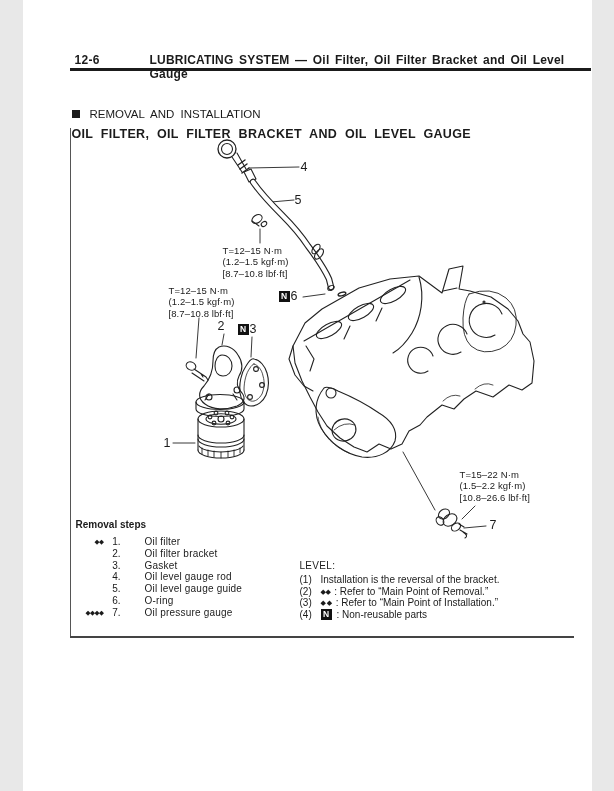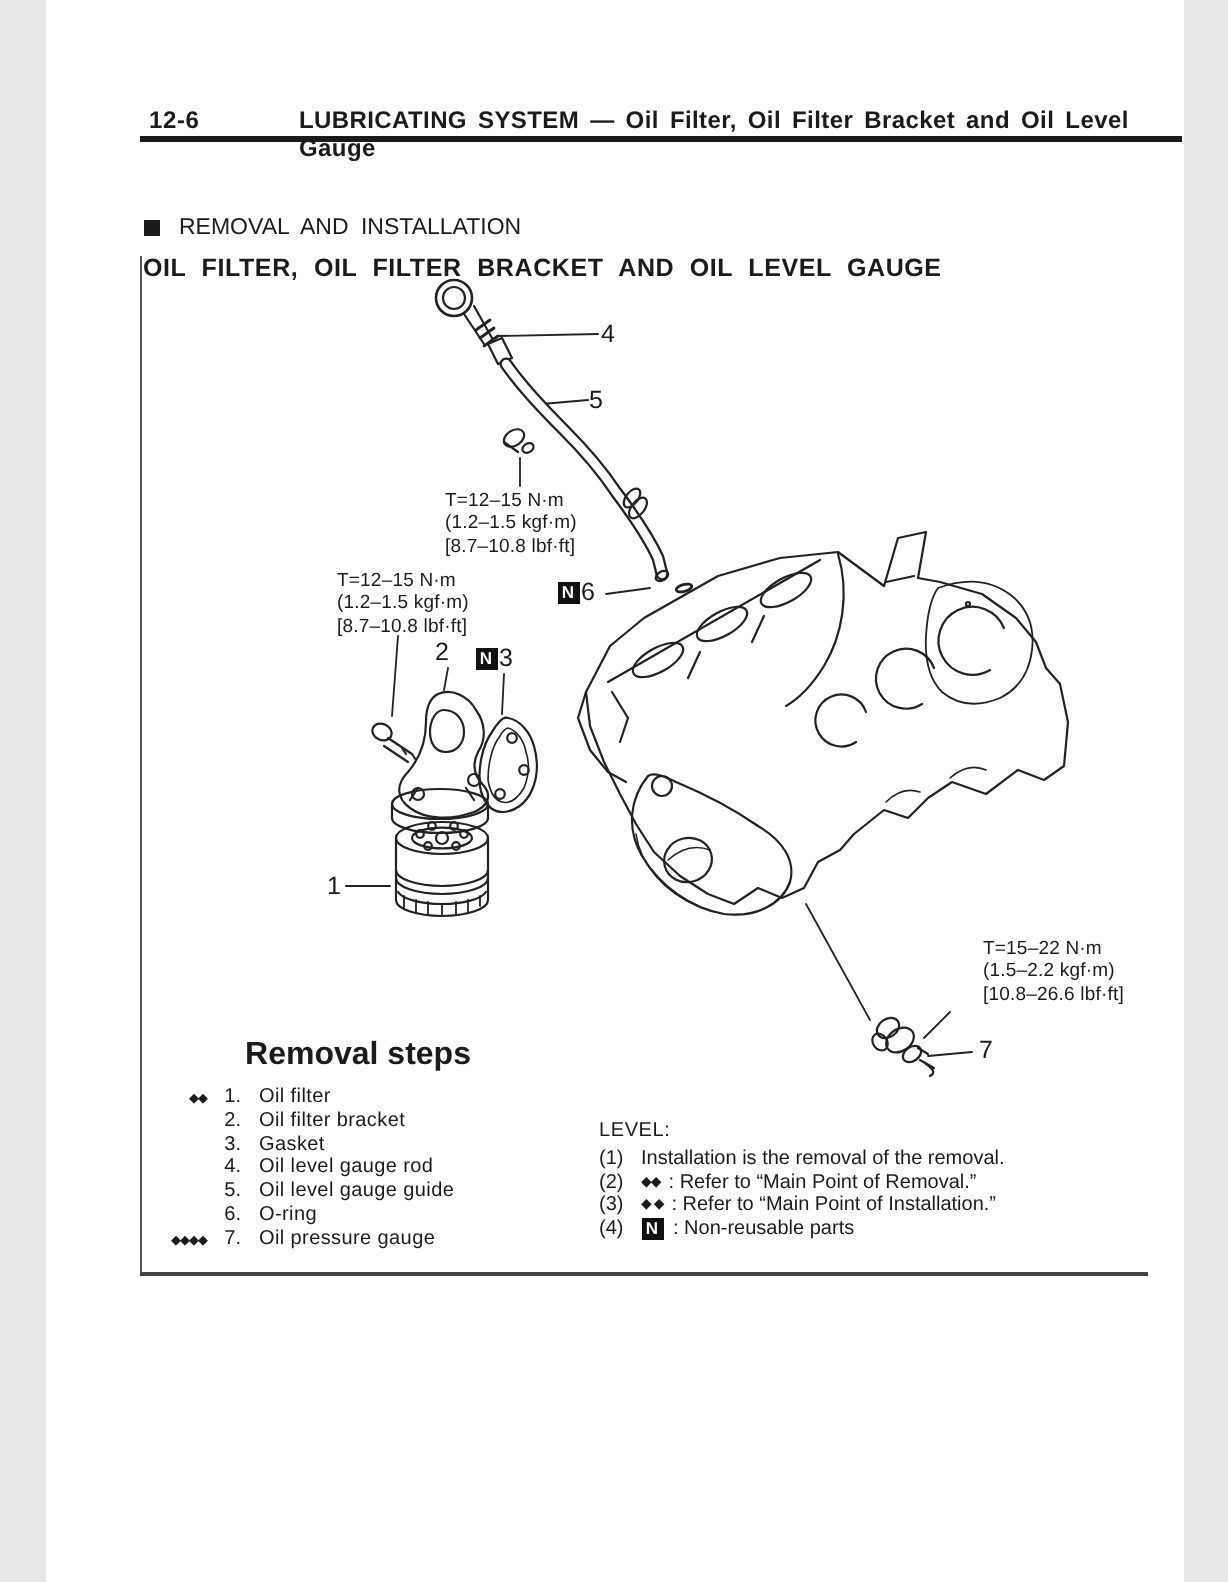--- a/index.html
+++ b/index.html
@@ -16,36 +16,36 @@
   .section-title{left:49px;top:87px;font-size:12.5px;font-weight:bold;word-spacing:4px;letter-spacing:.3px;margin-top:40px;}
   .subsection{left:49px;top:108px;font-size:11.5px;font-weight:normal;word-spacing:3px;display:flex;align-items:center;}
   .sq{display:inline-block;width:8px;height:8px;background:#1b1b1b;margin-right:10px;}
   
   .frame-left{left:47px;top:128px;width:1px;height:509px;background:#555;}
   .frame-bottom{left:47px;top:636px;width:504px;height:2px;background:#444;}
   
   .torque{font-size:9.5px;line-height:11.3px;letter-spacing:.1px;white-space:nowrap;}
   .t1{left:200px;top:245px;}
   .t2{left:146px;top:285px;}
-  .t3{left:437px;top:469px;margin-left:32px;}
+  .t3{left:437px;top:469px;}
   .plabel{font-size:12.5px;line-height:12px;}
   .pl4{left:278px;top:161px;} .pl5{left:272px;top:194px;}
   .pl2{left:195px;top:320px;} .pl1{left:141px;top:437px;} .pl7{left:467px;top:519px;}
   .nlabel{display:inline-flex;align-items:center;}
   .pl3{left:215px;top:324px;} .pl6{left:256px;top:291px;}
   .nbox{display:inline-block;width:11px;height:11px;background:#111;color:#fff;
         font-size:8.5px;font-weight:bold;line-height:11px;text-align:center;margin-right:1px;}
   .ndigit{font-size:12.5px;line-height:11px;}
   
   .steps{left:50px;top:519px;width:210px;}
-  .steps-title{font-size:16px;font-weight:bold;margin:0 0 6px 3px;text-align:center;}
+  .steps-title{font-size:10px;font-weight:bold;margin:0 0 6px 3px;}
   .step-row{display:flex;align-items:baseline;height:11.8px;font-size:10px;white-space:nowrap;}
   .step-marker{width:31px;text-align:right;font-size:6.5px;letter-spacing:-.5px;padding-right:2px;align-self:center;}
   .step-num{width:15px;text-align:right;}
-  .step-label{margin-left:9px;letter-spacing:.2px;}
+  .step-label{margin-left:24px;letter-spacing:.2px;}
   
   .notes{left:277px;top:560px;width:280px;}
   .notes-title{font-size:10px;margin:0 0 3px 0;letter-spacing:.3px;}
   .note-row{display:flex;align-items:baseline;line-height:11.6px;font-size:10px;white-space:nowrap;}
   .note-prefix{width:21px;}
   .note-sym{font-size:7px;margin-right:4px;align-self:center;letter-spacing:-.5px;}
   .note-row .nbox{margin-right:5px;align-self:center;}
   
   .footer{left:0;top:729px;width:614px;text-align:center;font-size:10px;letter-spacing:1px;}
   svg.art{position:absolute;left:0;top:0;}
@@ -245,21 +245,21 @@
       <span class="step-marker">◆◆◆◆</span>
       <span class="step-num">7.</span>
       <span class="step-label">Oil pressure gauge</span>
     </div>
   </div>
 
   <div class="abs notes">
     <div class="notes-title">LEVEL:</div>
     <div class="note-row">
       <span class="note-prefix">(1)</span>
-      <span>Installation is the removal of the removal.</span>
+      <span>Installation is the reversal of the bracket.</span>
     </div>
     <div class="note-row">
       <span class="note-prefix">(2)</span>
       <span class="note-sym">◆◆</span>
       <span>: Refer to “Main Point of Removal.”</span>
     </div>
     <div class="note-row">
       <span class="note-prefix">(3)</span>
       <span class="note-sym">◆ ◆</span>
       <span>: Refer to “Main Point of Installation.”</span>

